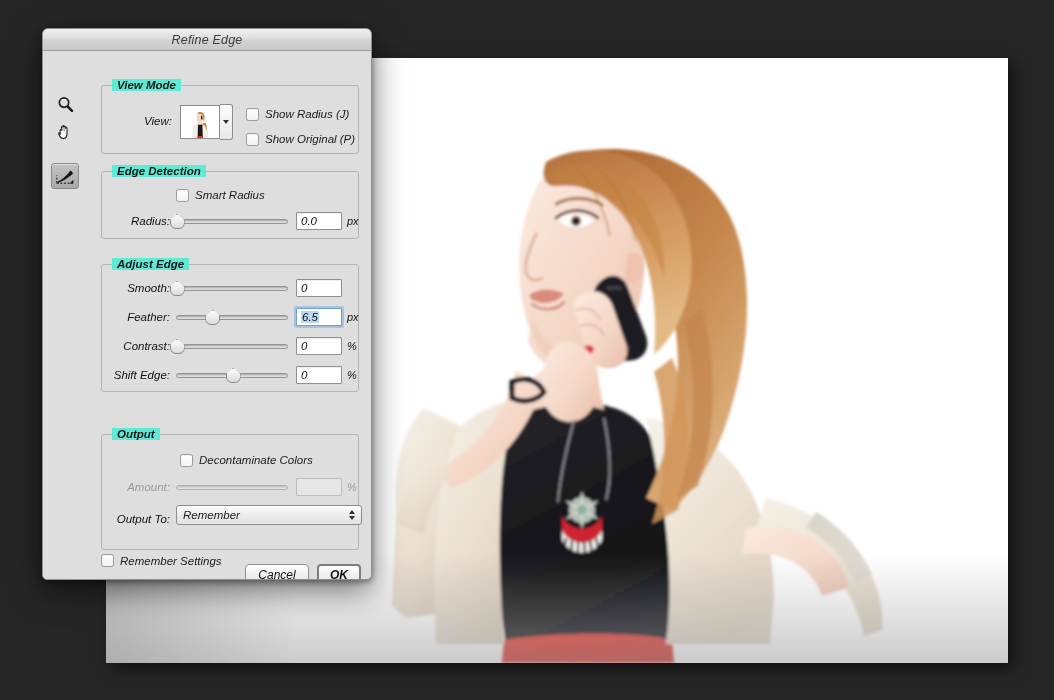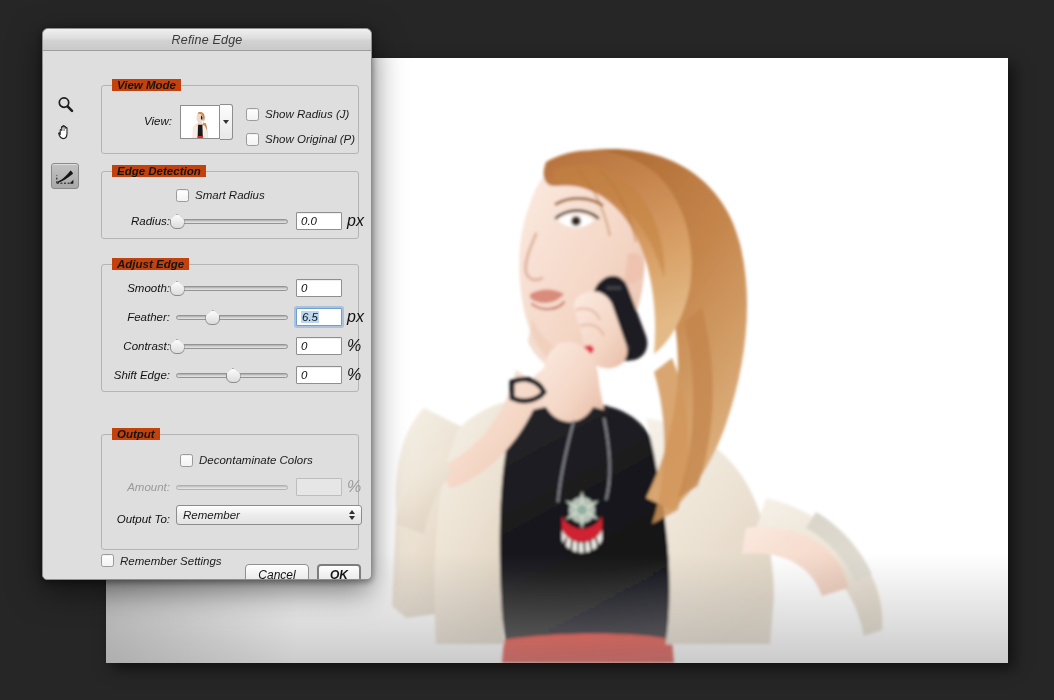--- a/index.html
+++ b/index.html
@@ -80,21 +80,21 @@
 
   
   .group {
     position: absolute;
     left: 58px; width: 258px;
     border: 1px solid #b4b4b4;
     border-radius: 3px;
   }
   .group > .legend {
     position: absolute; top: -7px; left: 10px;
-    padding: 0 5px; background: #c2410c;
+    padding: 0 5px; background: #5eead4;
     font-size: 11.5px; font-weight: bold; color: #151515;
     white-space: nowrap;
   }
 
   #grp-view   { top: 34px;  height: 69px; }
   #grp-edge   { top: 120px; height: 68px; }
   #grp-adjust { top: 213px; height: 128px; }
   #grp-output { top: 383px; height: 116px; }
 
   .row { position: absolute; display: flex; align-items: center; height: 18px; }
@@ -176,21 +176,21 @@
   }
   .numfield.focused .val {
     background: #bcd7f0;
     padding: 0 1px;
   }
   .numfield.dim {
     background: #e6e6e6;
     border-color: #bdbdbd;
     box-shadow: none;
   }
-  .unit { margin-left: 5px; font-size: 16px; color: #111; }
+  .unit { margin-left: 5px; font-size: 11px; color: #111; }
   .unit.dim { color: #9a9a9a; }
 
   
   .popup {
     height: 20px; width: 186px;
     background: linear-gradient(to bottom, #fefefe, #ececec 50%, #e3e3e3);
     border: 1px solid #8c8c8c;
     border-radius: 3px;
     display: flex; align-items: center;
     padding: 0 6px;

